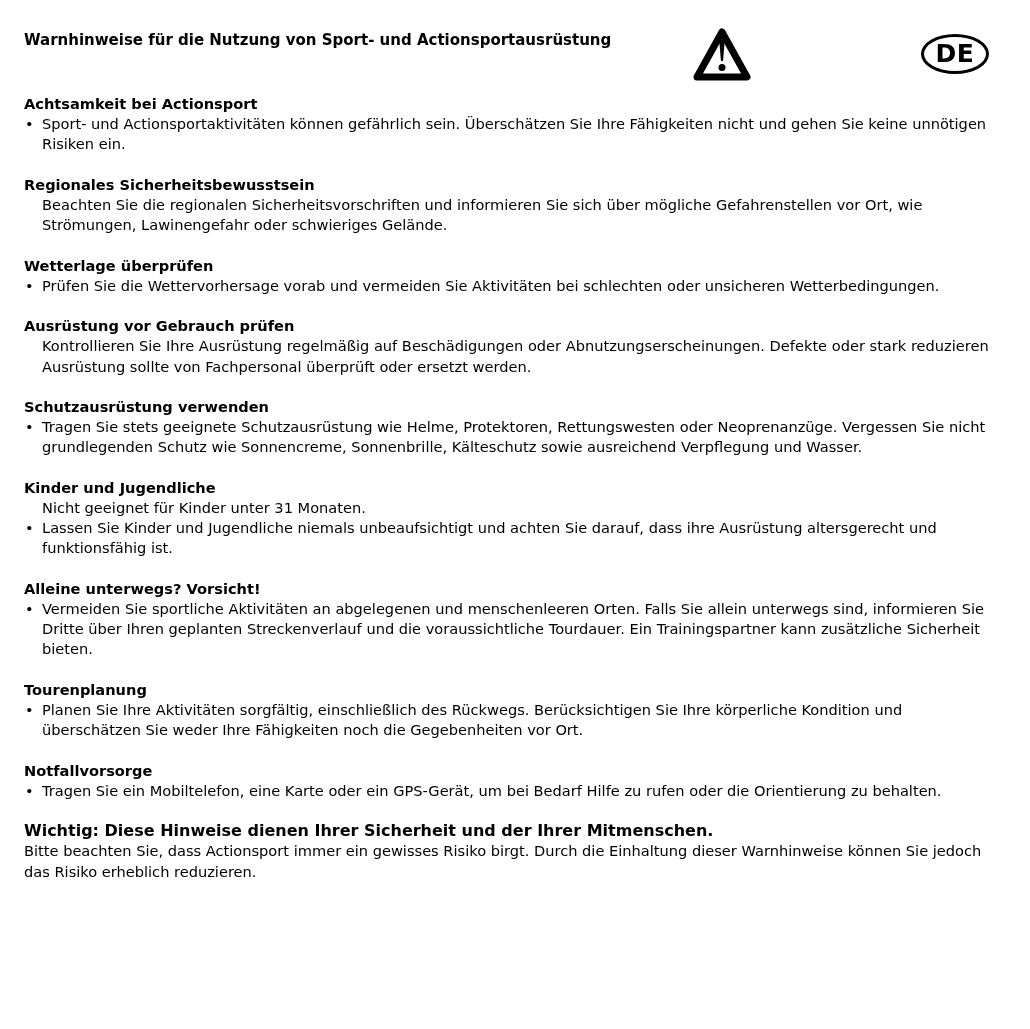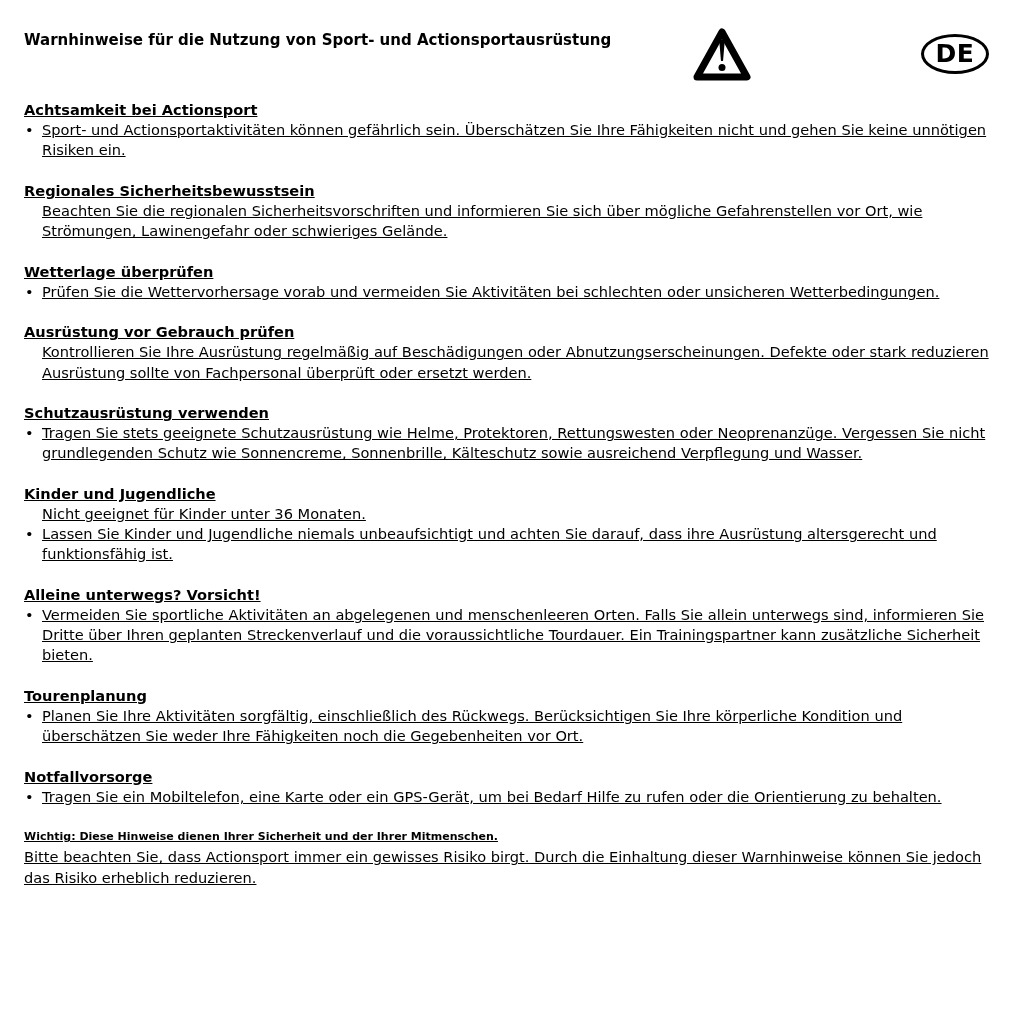--- a/index.html
+++ b/index.html
@@ -51,46 +51,45 @@
     font-size: 25px;
     font-weight: bold;
     letter-spacing: 0.5px;
     padding-bottom: 1px;
   }
 
   
   .content {
     position: absolute;
     left: 24px;
-    top: 100px;
+    top: 94px;
     width: 976px;
     font-size: 14.6px;
     line-height: 20.2px;
-    text-decoration: underline;
   }
   .sec { margin-bottom: 20.2px; }
   .sec-heading {
     font-size: 14.6px;
     font-weight: bold;
     line-height: 20.2px;
   }
   .item {
     position: relative;
     padding-left: 18px;
   }
   .item .bullet {
     position: absolute;
     left: 1px;
     top: 0;
   }
   .item-text { display: block; }
 
   .footer { margin-top: 20.2px; }
   .footer-heading {
-    font-size: 11px;
+    font-size: 16px;
     font-weight: bold;
     line-height: 20.2px;
   }
   .footer-text { display: block; }
 </style>
 </head>
 <body>
 
 <div class="page">
 
@@ -142,21 +141,21 @@
       <h2 class="sec-heading">Schutzausrüstung verwenden</h2>
       <div class="item">
         <span class="bullet">•</span>
         <span class="item-text">Tragen Sie stets geeignete Schutzausrüstung wie Helme, Protektoren, Rettungswesten oder Neoprenanzüge. Vergessen Sie nicht grundlegenden Schutz wie Sonnencreme, Sonnenbrille, Kälteschutz sowie ausreichend Verpflegung und Wasser.</span>
       </div>
     </section>
 
     <section class="sec">
       <h2 class="sec-heading">Kinder und Jugendliche</h2>
       <div class="item">
-        <span class="item-text">Nicht geeignet für Kinder unter 36 Monaten.</span>
+        <span class="item-text">Nicht geeignet für Kinder unter 31 Monaten.</span>
       </div>
       <div class="item">
         <span class="bullet">•</span>
         <span class="item-text">Lassen Sie Kinder und Jugendliche niemals unbeaufsichtigt und achten Sie darauf, dass ihre Ausrüstung altersgerecht und funktionsfähig ist.</span>
       </div>
     </section>
 
     <section class="sec">
       <h2 class="sec-heading">Alleine unterwegs? Vorsicht!</h2>
       <div class="item">

